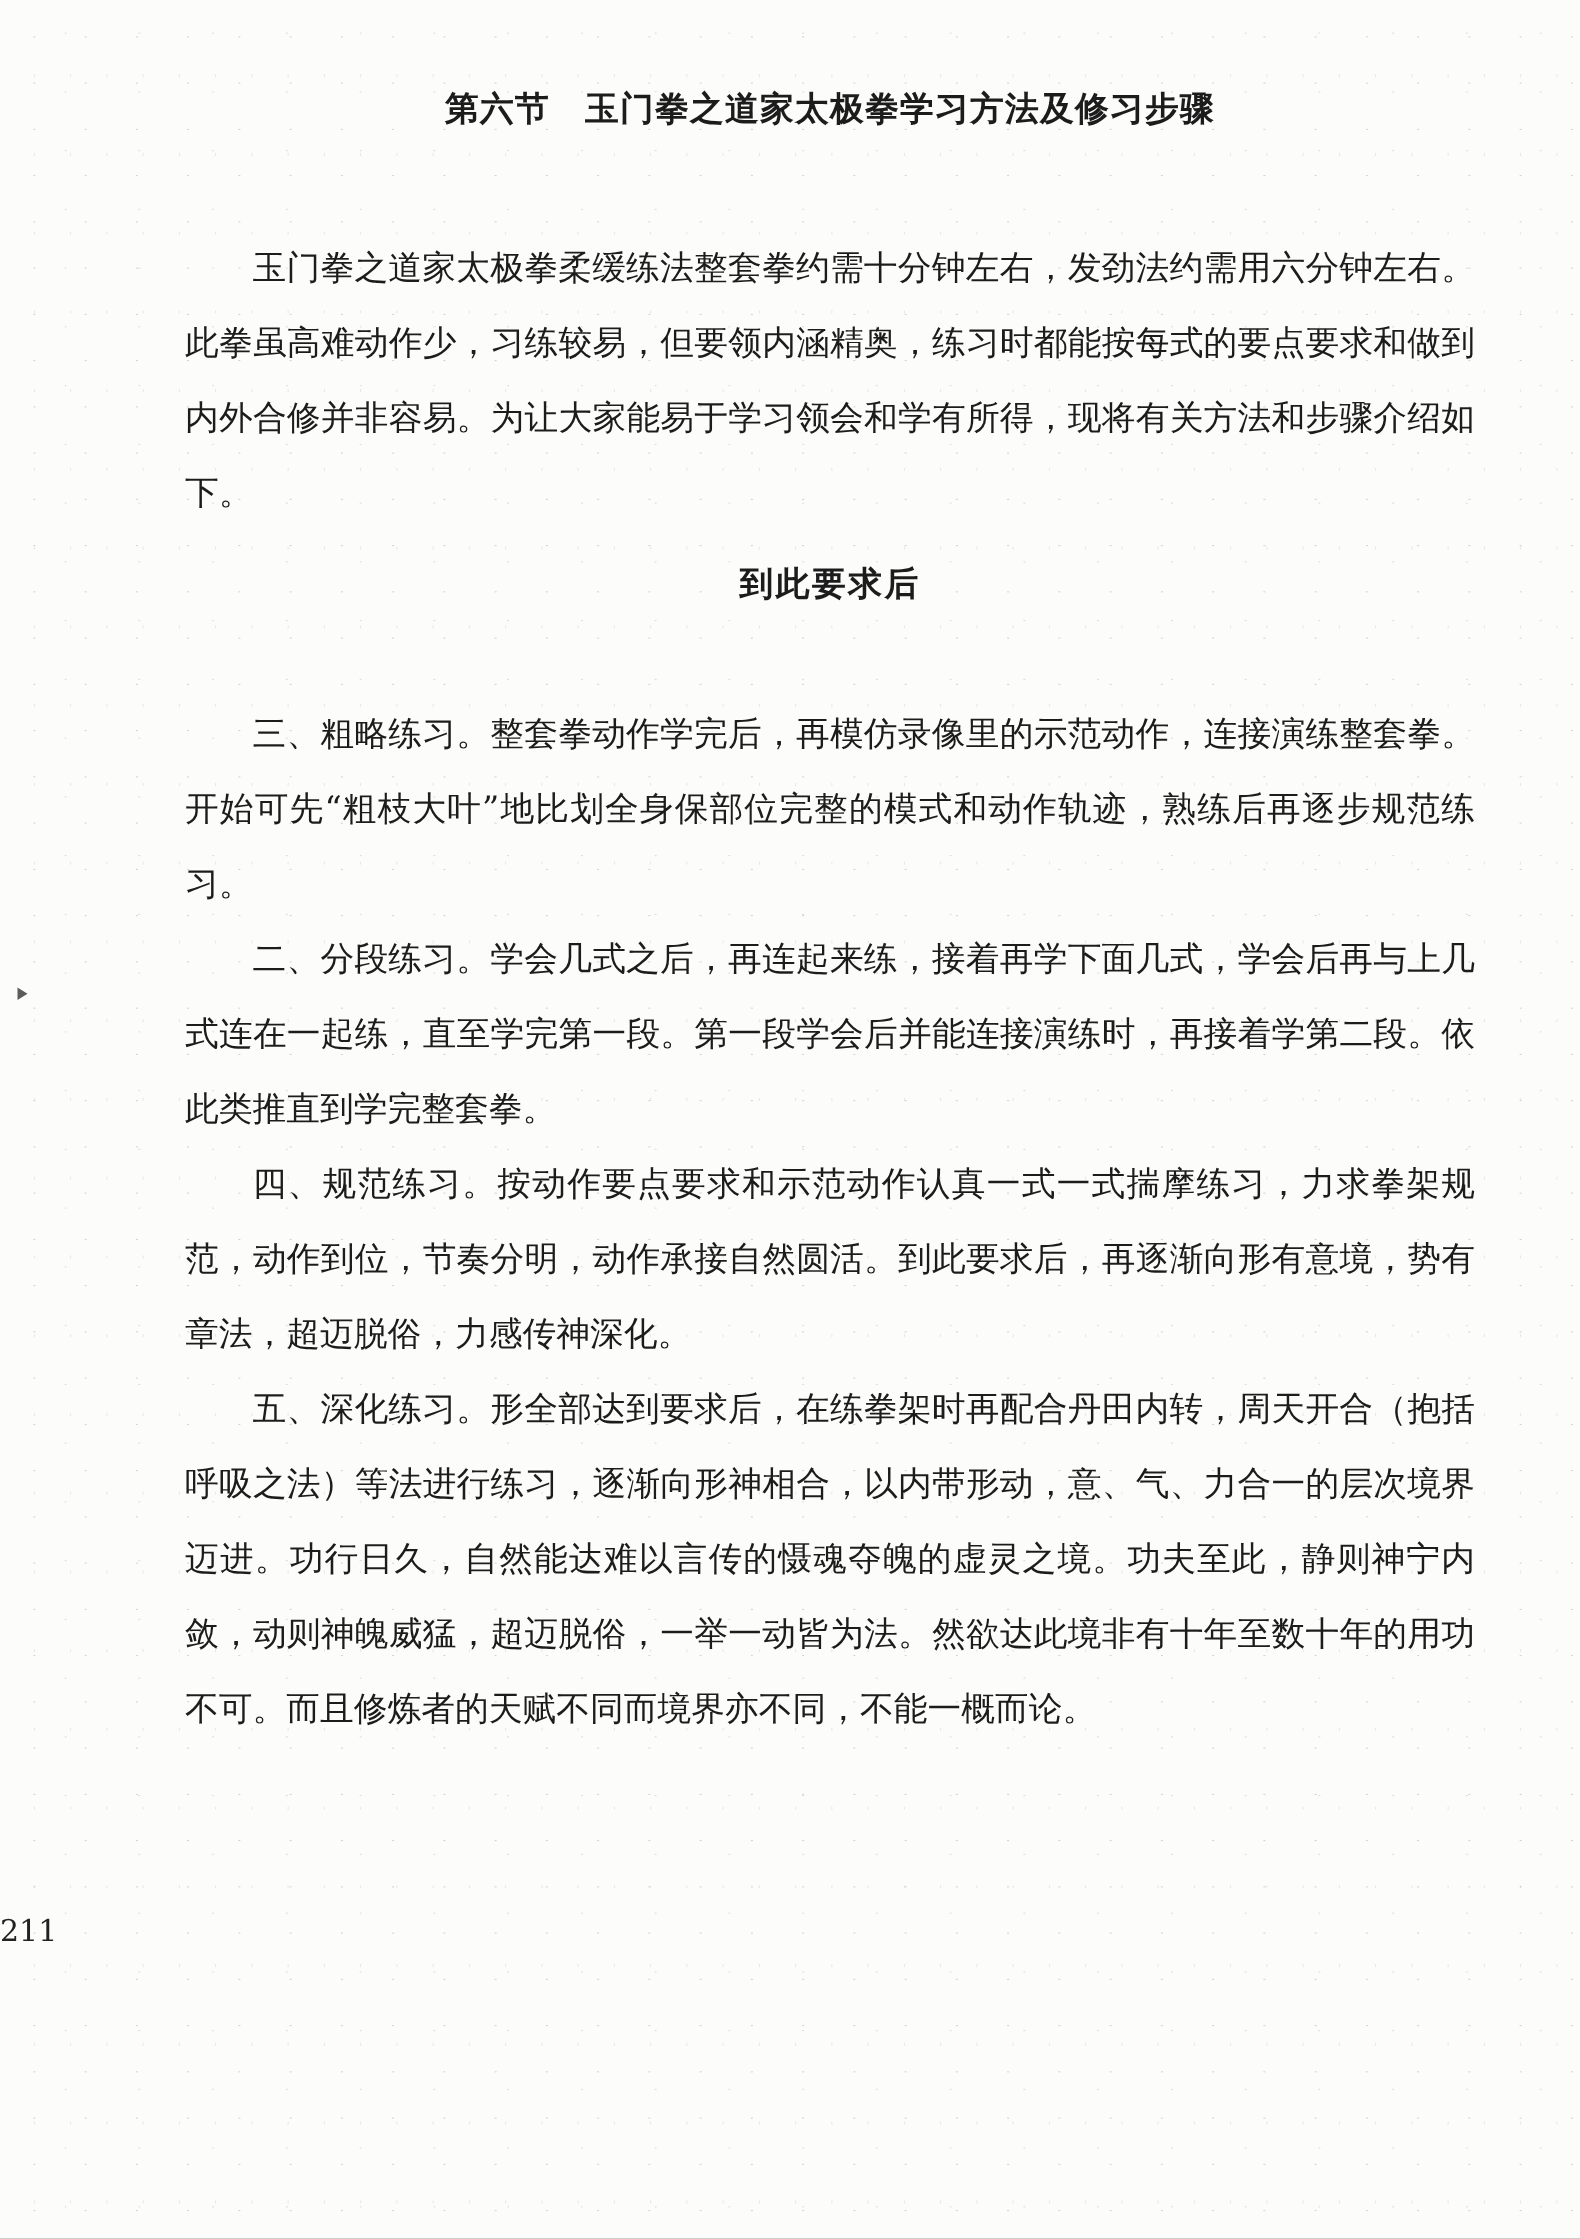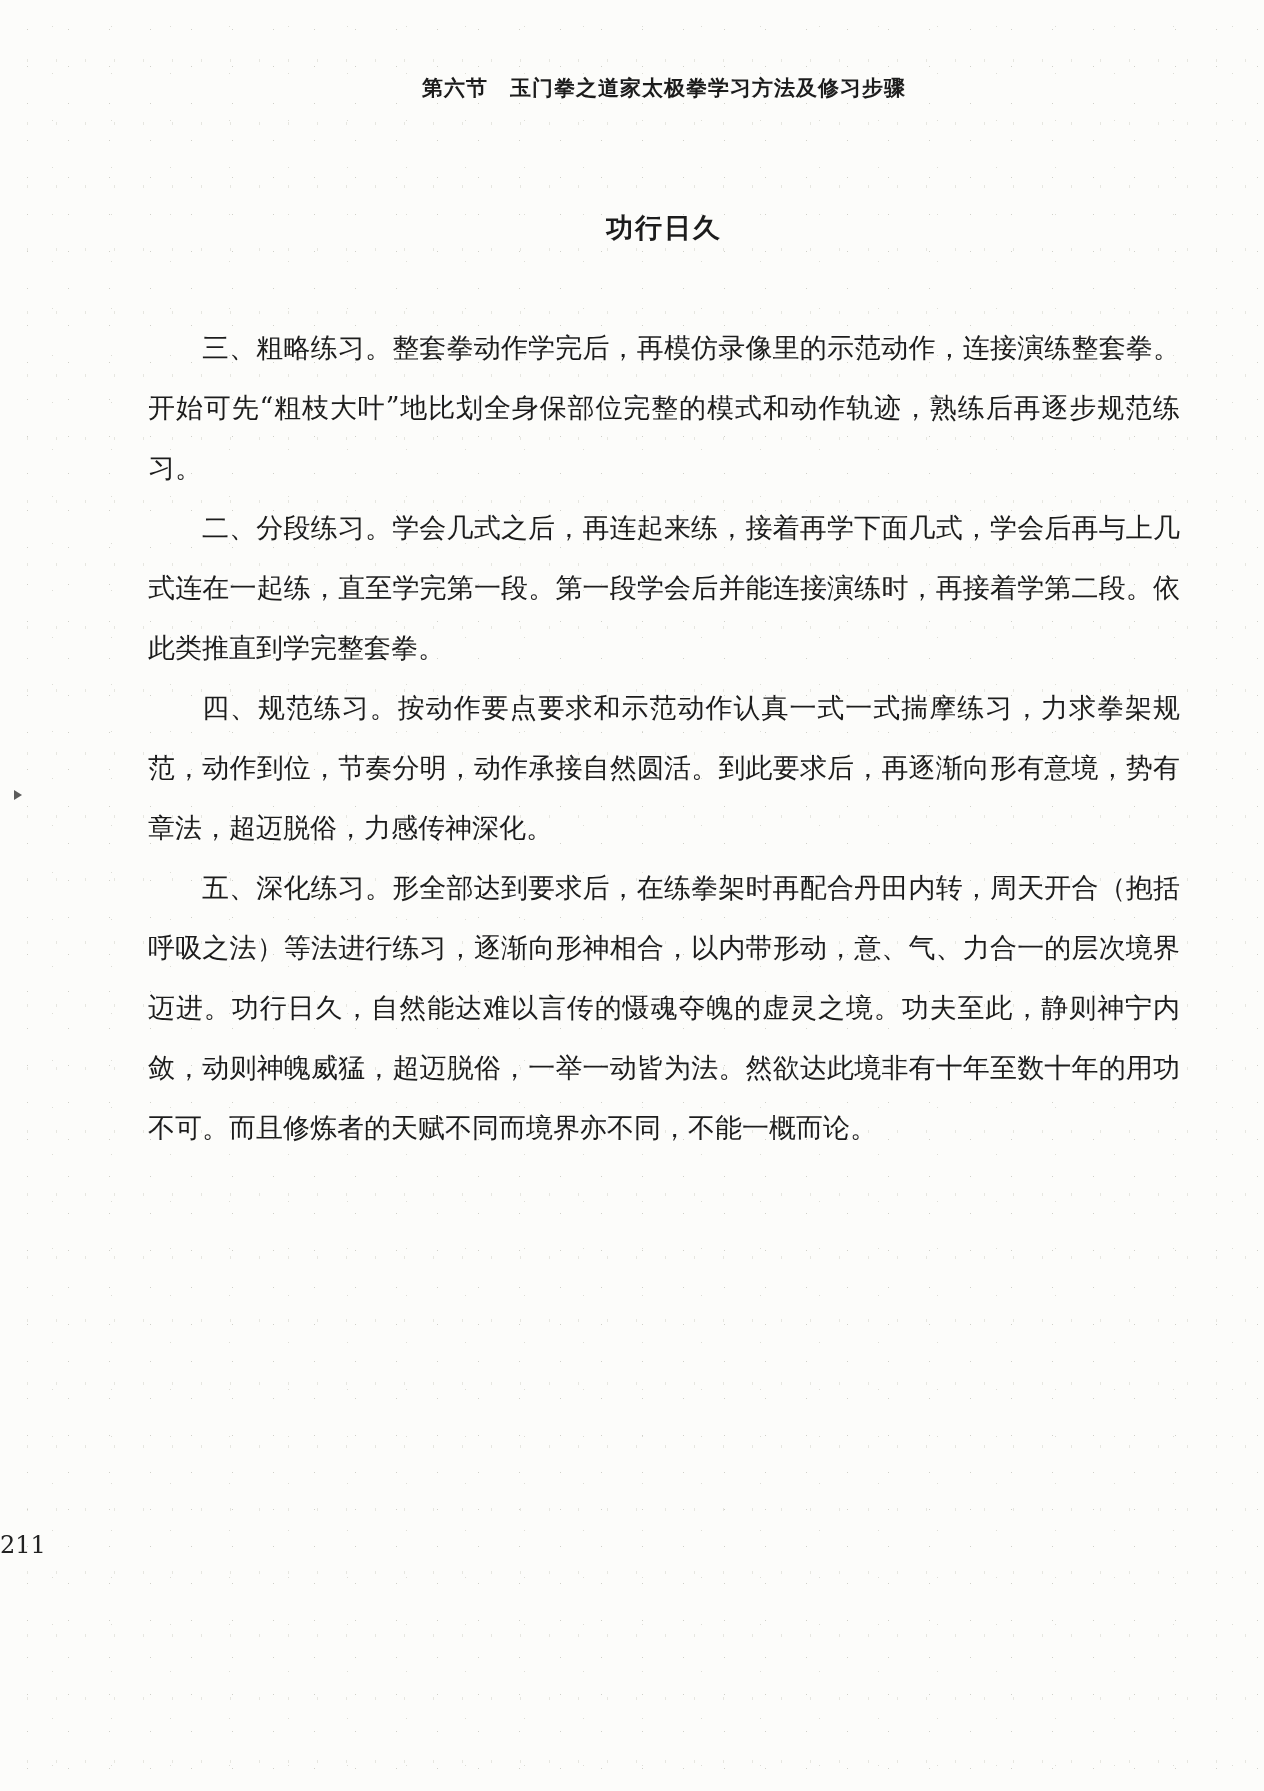--- a/index.html
+++ b/index.html
@@ -23,21 +23,21 @@
     overflow: hidden;
     font-family: "DejaVu Serif", "Liberation Serif", serif;
     color: #1c1c1c;
   }
   .chapter-title {
     position: absolute;
     top: 58px;
     left: 148px;
     width: 1032px;
     text-align: center;
-    font-size: 21px;
+    font-size: 27px;
     font-weight: bold;
     line-height: 60px;
     letter-spacing: 1px;
     white-space: nowrap;
   }
   .content {
     position: absolute;
     top: 185px;
     left: 148px;
     width: 1032px;
@@ -83,22 +83,23 @@
 <body>
 
 <div class="page">
 
   <div class="chapter-title">第六节　玉门拳之道家太极拳学习方法及修习步骤</div>
 
   <span class="margin-mark"></span>
 
   <div class="content">
 
+    <p>玉门拳之道家太极拳柔缓练法整套拳约需十分钟左右，发劲法约需用六分钟左右。此拳虽高难动作少，习练较易，但要领内涵精奥，练习时都能按每式的要点要求和做到内外合修并非容易。为让大家能易于学习领会和学有所得，现将有关方法和步骤介绍如下。</p>
 
-    <div class="section-heading">功行日久</div>
+    <div class="section-heading">到此要求后</div>
 
 
     <p>三、粗略练习。整套拳动作学完后，再模仿录像里的示范动作，连接演练整套拳。开始可先“粗枝大叶”地比划全身保部位完整的模式和动作轨迹，熟练后再逐步规范练习。</p>
 
     <p>二、分段练习。学会几式之后，再连起来练，接着再学下面几式，学会后再与上几式连在一起练，直至学完第一段。第一段学会后并能连接演练时，再接着学第二段。依此类推直到学完整套拳。</p>
 
     <p>四、规范练习。按动作要点要求和示范动作认真一式一式揣摩练习，力求拳架规范，动作到位，节奏分明，动作承接自然圆活。到此要求后，再逐渐向形有意境，势有章法，超迈脱俗，力感传神深化。</p>
 
     <p>五、深化练习。形全部达到要求后，在练拳架时再配合丹田内转，周天开合（抱括呼吸之法）等法进行练习，逐渐向形神相合，以内带形动，意、气、力合一的层次境界迈进。功行日久，自然能达难以言传的慑魂夺魄的虚灵之境。功夫至此，静则神宁内敛，动则神魄威猛，超迈脱俗，一举一动皆为法。然欲达此境非有十年至数十年的用功不可。而且修炼者的天赋不同而境界亦不同，不能一概而论。</p>
 

